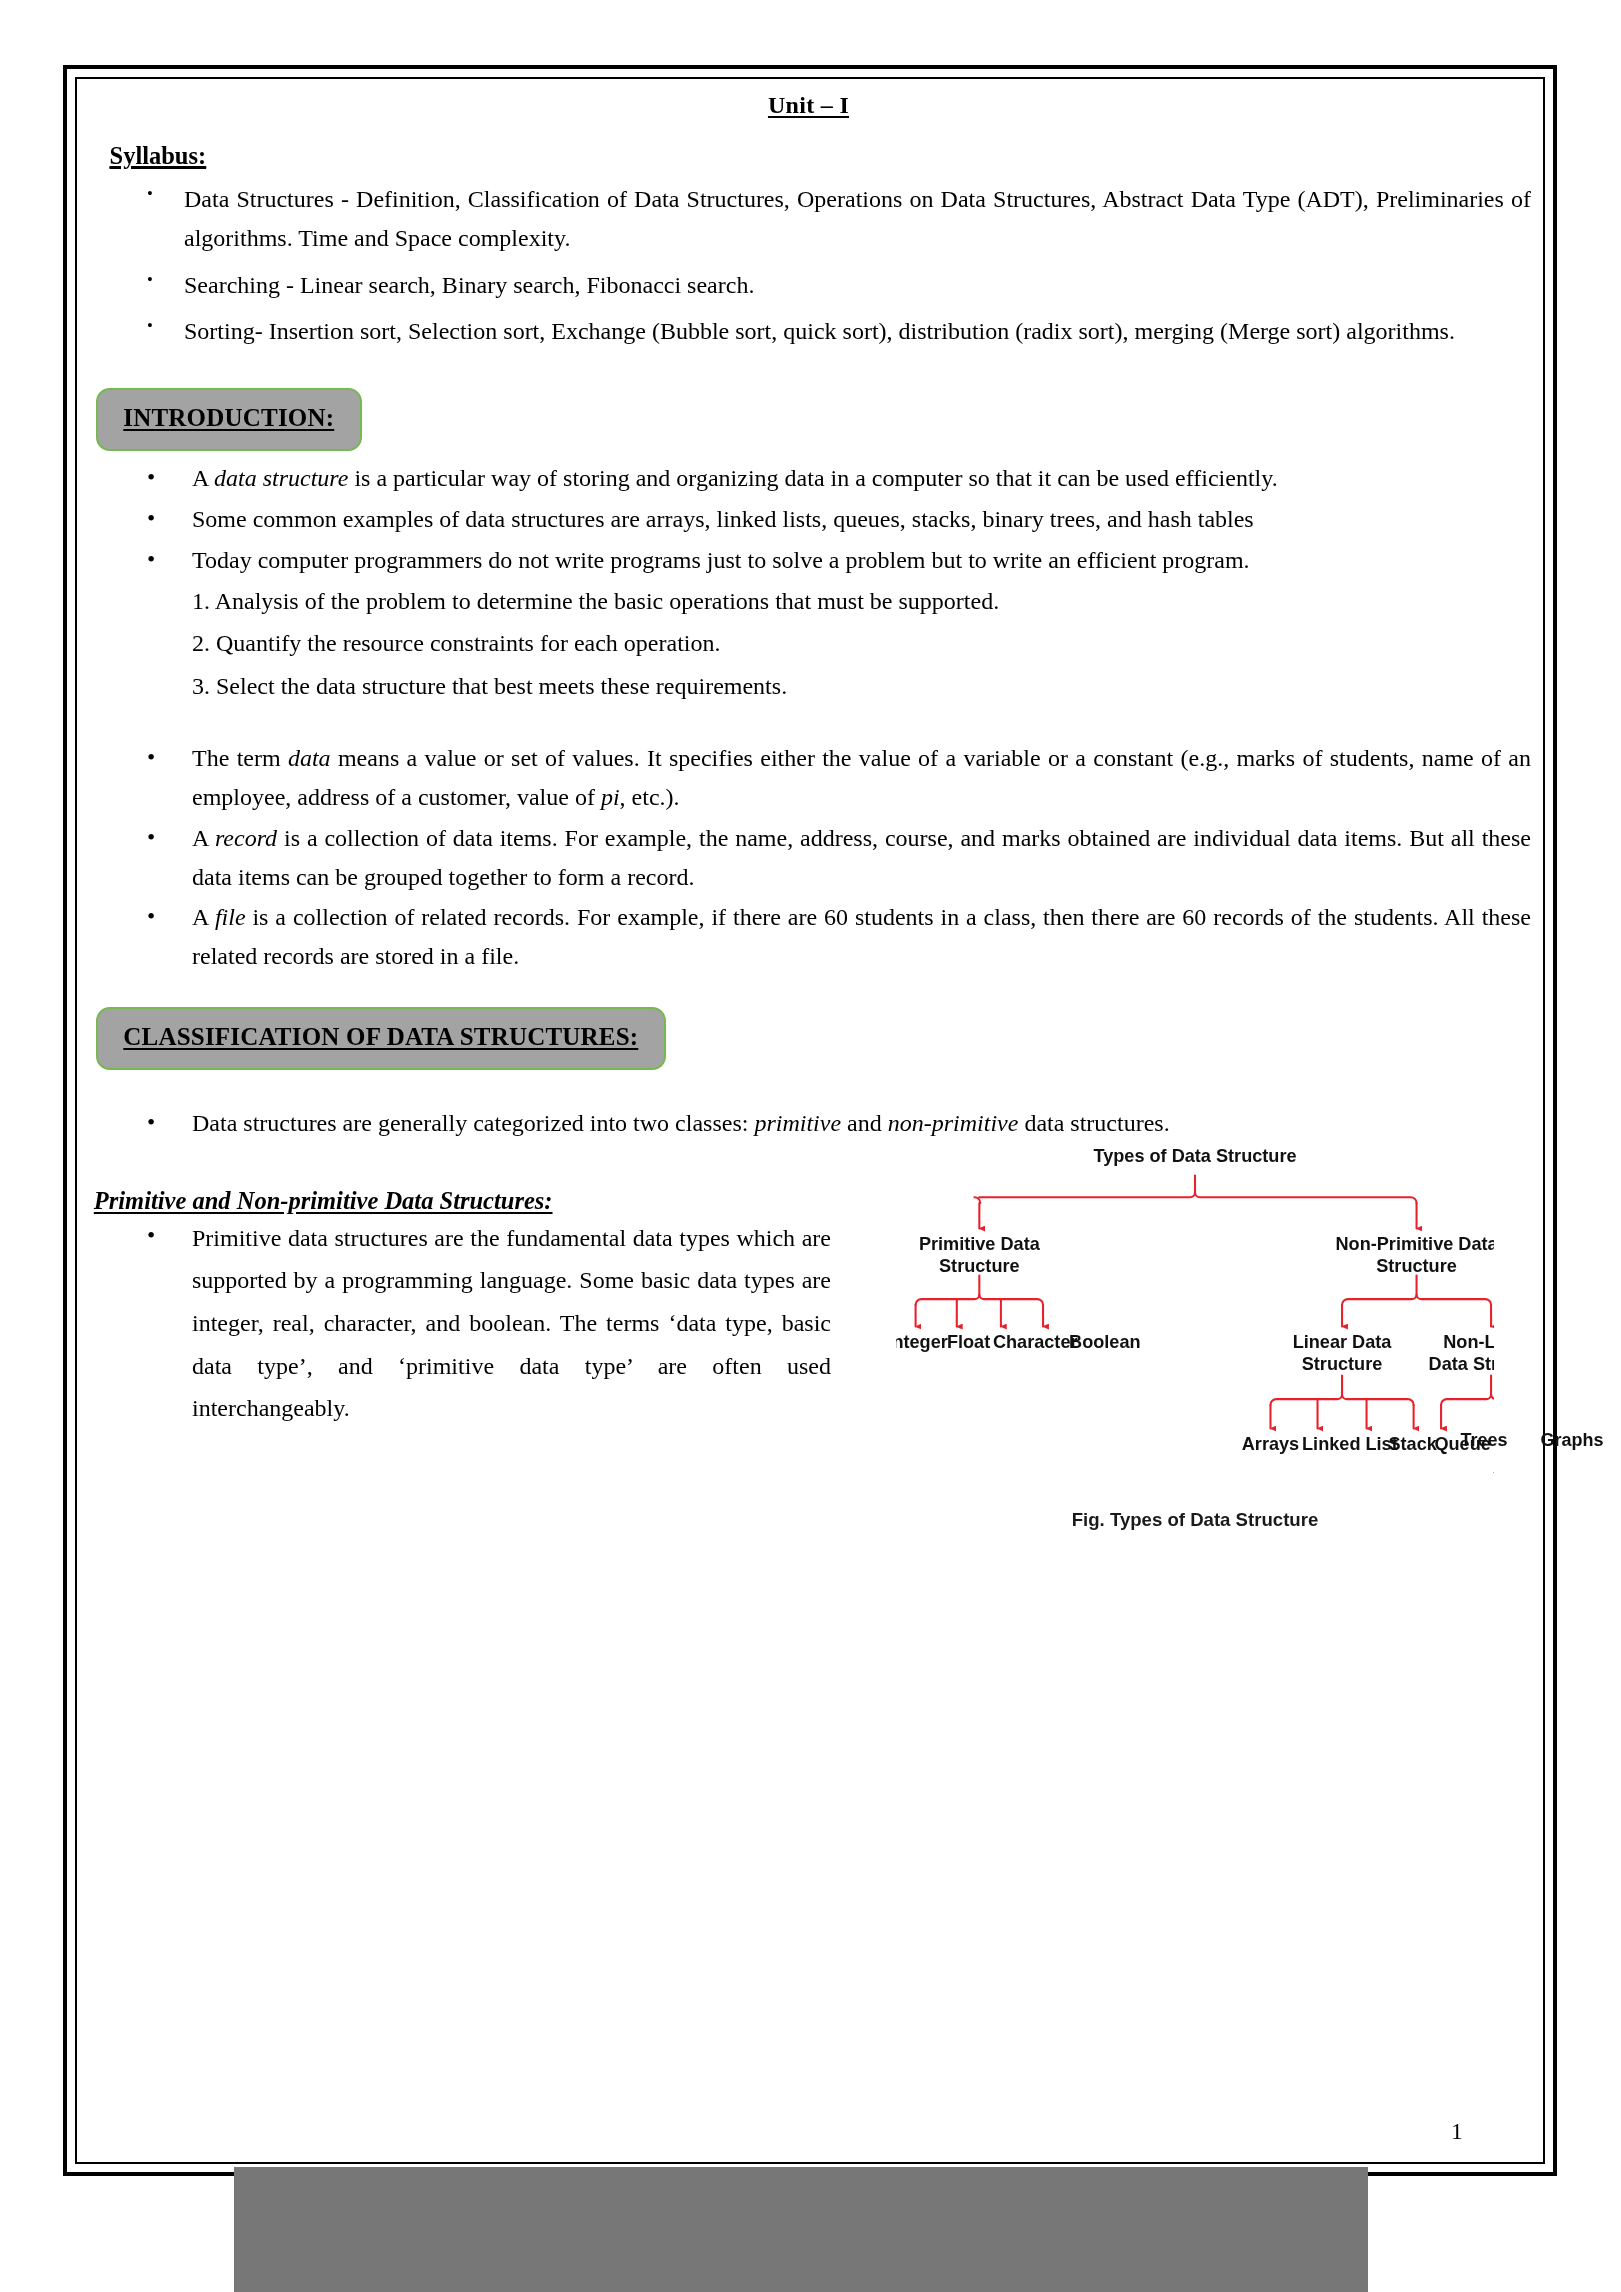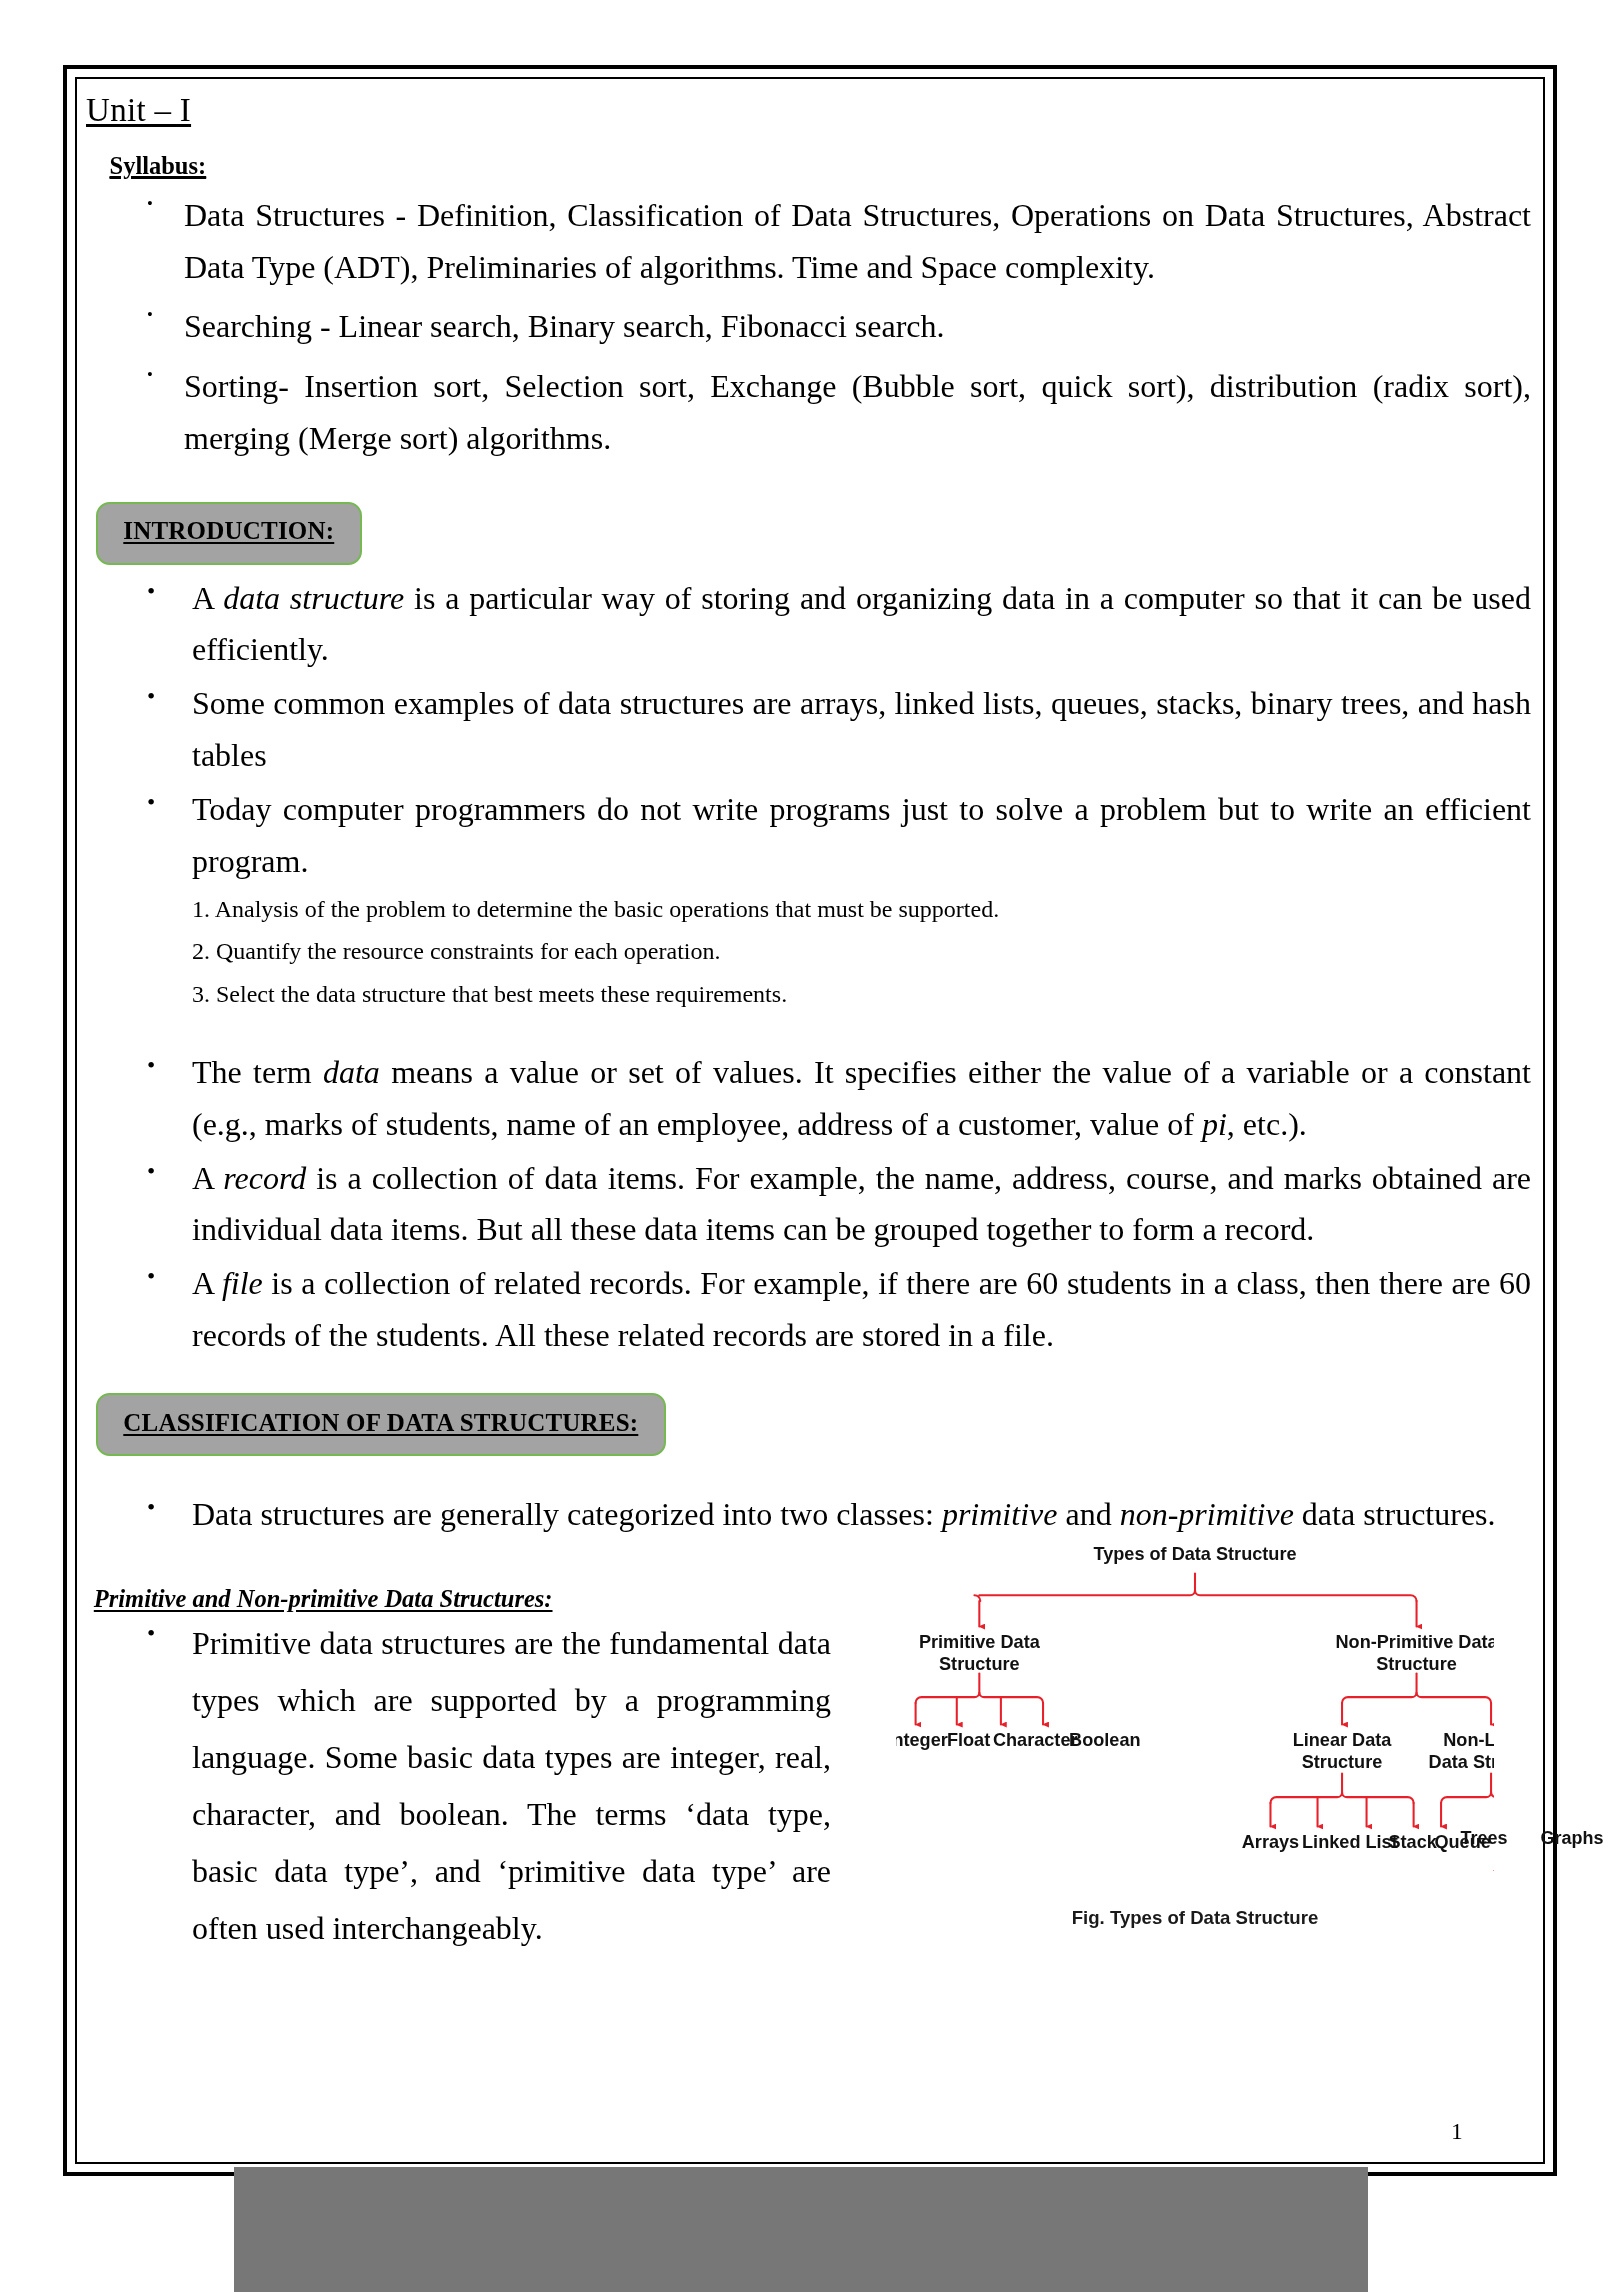--- a/index.html
+++ b/index.html
@@ -39,44 +39,44 @@
   
   #content {
     position: absolute;
     left: 86px;
     top: 76px;
     width: 1445px;
     height: 2078px;
   }
 
   .doc-title {
-    text-align: left;
-    font-size: 33px;
-    font-weight: normal;
+    text-align: center;
+    font-size: 24px;
+    font-weight: bold;
     letter-spacing: 0.3px;
     margin: 15.7px 0 0 0;
   }
   .u-line { text-decoration: underline; text-underline-offset: 2.9px; }
 
   .section-label {
     font-size: 24.5px;
     font-weight: bold;
     margin: 23.5px 0 5.9px 23.5px;
     text-decoration: underline;
   }
 
   
   ul.dash-list, ul.disc-list {
     margin: 0;
     padding: 0;
     list-style: none;
   }
   ul.dash-list > li, ul.disc-list > li {
     position: relative;
-    font-size: 32px;
+    font-size: 24px;
     line-height: 1.62;
     text-align: justify;
     margin: 0 0 2px 0;
   }
   ul.dash-list > li { padding-left: 98px; }
   ul.disc-list > li { padding-left: 106px; }
   ul.dash-list > li::before {
     content: "\2022";
     position: absolute;
     left: 61px;

